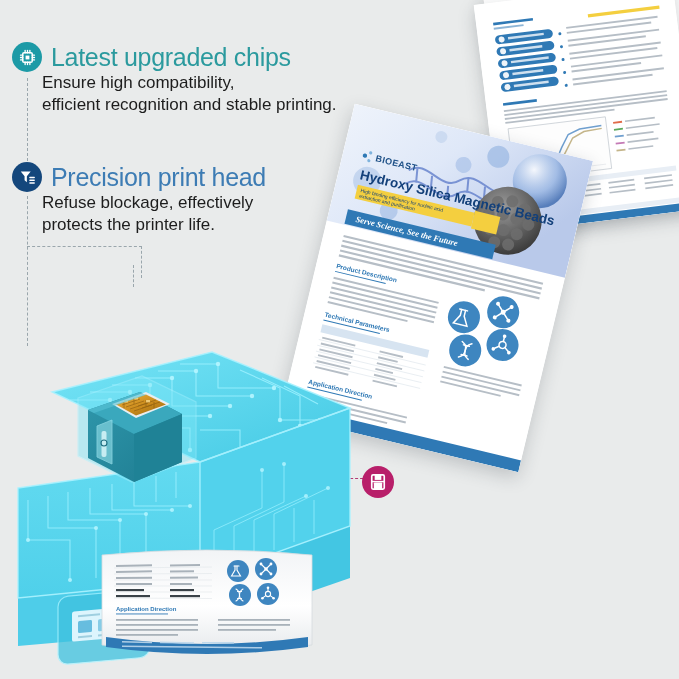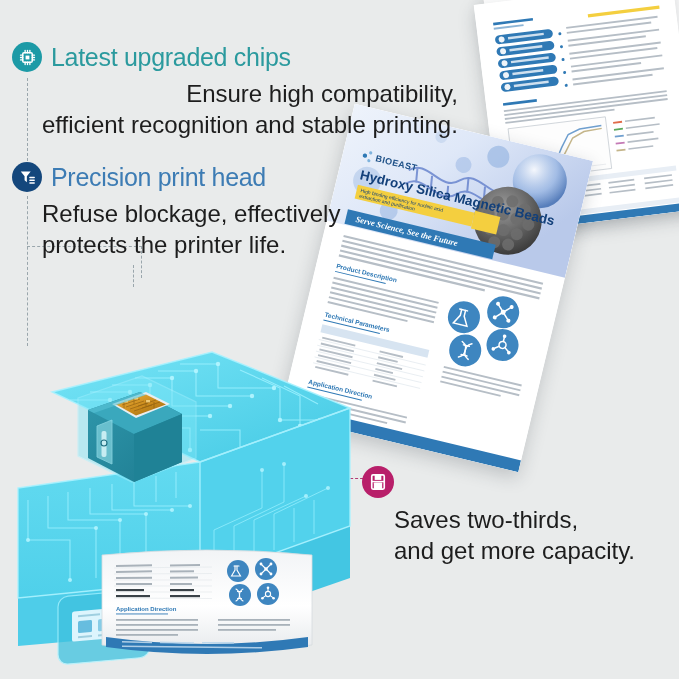--- a/index.html
+++ b/index.html
@@ -15,24 +15,24 @@
   .feature{position:absolute;}
   .f-head{display:flex;align-items:center;gap:9px;}
   .f-badge{
     width:30px;height:30px;border-radius:50%;
     display:flex;align-items:center;justify-content:center;
     flex:0 0 auto;
   }
   .f-badge svg{display:block;}
   .f-title{font-size:25px;letter-spacing:-0.3px;white-space:nowrap;line-height:1;}
   .f-body{
-    font-size:24px;color:#1d1d1d;line-height:1.28;
-    margin-top:7px;white-space:pre-line;
+    font-size:17px;color:#1d1d1d;line-height:1.28;
+    white-space:pre-line;
   }
-  #feat-chips{left:12px;top:42px;text-align:right;}
+  #feat-chips{left:12px;top:42px;}
   #feat-chips .f-title{color:#2b9a9e;}
   #feat-chips .f-body{margin-left:30px;}
   #feat-head{left:12px;top:162px;}
   #feat-head .f-title{color:#3d7cb4;}
   #feat-head .f-body{margin-left:30px;}
   #feat-cap{left:362px;top:466px;}
   #feat-cap .f-title{color:#a9467d;}
   #feat-cap .f-body{margin-left:32px;}
 
   
@@ -671,17 +671,15 @@
     <div class="f-head">
       <div class="f-badge" style="background:#b81f6a;width:32px;height:32px;">
         <svg width="20" height="20" viewBox="0 0 24 24">
           <rect x="4.5" y="3.5" width="15" height="17" rx="1.6" fill="none" stroke="#ffffff" stroke-width="2"></rect>
           <rect x="8" y="3.5" width="8" height="6" fill="#ffffff"></rect>
           <rect x="7" y="12.5" width="10" height="8" rx="1" fill="#ffffff"></rect>
           <line x1="4.5" y1="11.5" x2="19.5" y2="11.5" stroke="#ffffff" stroke-width="1.8"></line>
         </svg>
       </div>
     </div>
-    <div class="f-body">Saves two-thirds,
-and get more capacity.</div>
   </div>
 
 </div>
 
 </body></html>

